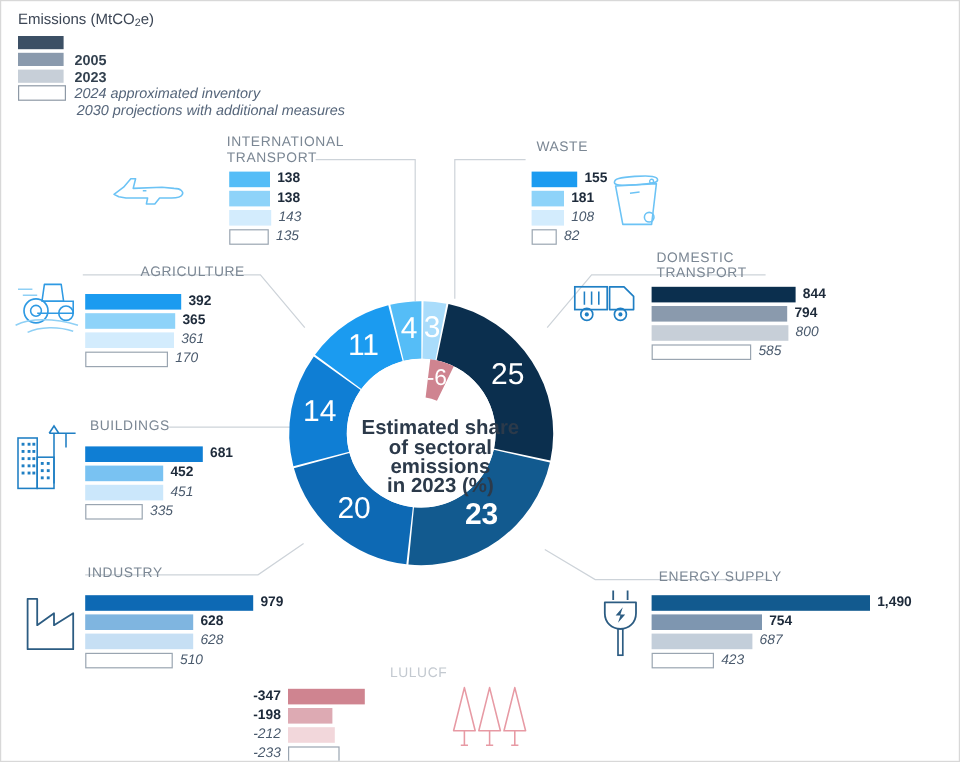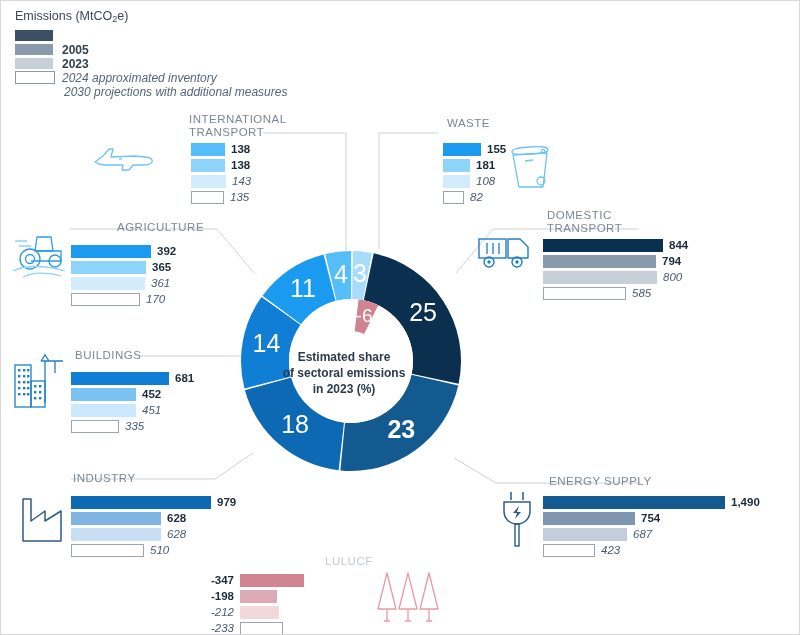--- a/index.html
+++ b/index.html
@@ -22,21 +22,21 @@
   .bars{position:absolute;}
   .barrow{display:flex;align-items:center;height:14px;margin-bottom:2px;}
   .barrow.r{justify-content:flex-end;flex-direction:row-reverse;}
   .bar{height:13px;flex:none;}
   .bar.open{background:#fff;border:1px solid #9aa5b1;box-sizing:border-box;}
   .bval{font-size:11.5px;color:#1d2a3a;margin-left:6px;white-space:nowrap;}
   .barrow.r .bval{margin-left:0;margin-right:6px;}
   .bval.b{font-weight:bold;}
   .bval.i{font-style:italic;color:#4a5a6d;}
   .dlabel{position:absolute;color:#fff;font-size:25px;font-weight:400;line-height:1;}
-  #center-text{position:absolute;left:261px;top:348px;width:164px;text-align:center;font-size:12px;
+  #center-text{position:absolute;left:284px;top:348px;width:164px;text-align:center;font-size:17px;
                 color:#2c3a4a;line-height:16px;font-weight:bold;}
   #neg-label{position:absolute;color:#fff;font-size:19px;}
   .leadsvg{position:absolute;overflow:visible;}
 
   .icon{position:absolute;}
 </style>
 </head>
 <body>
 
 <div id="canvas">
@@ -103,21 +103,21 @@
   <div id="center-text">
     <div>Estimated share</div>
     <div>of sectoral emissions</div>
     <div>in 2023 (%)</div>
   </div>
 
   <div id="donut-labels">
       <div class="dlabel" style="left: 344.996px; top: 260.472px; width: 28px; text-align: center;">3</div>
       <div class="dlabel" style="left: 403.055px; top: 299.052px; width: 38px; text-align: center;">25</div>
       <div class="dlabel" style="left: 381.323px; top: 415.74px; width: 38px; text-align: center; font-weight: bold;">23</div>
-      <div class="dlabel" style="left: 275.09px; top: 411.346px; width: 38px; text-align: center;">18</div>
+      <div class="dlabel" style="left: 275.09px; top: 411.346px; width: 38px; text-align: center;">20</div>
       <div class="dlabel" style="left: 246.454px; top: 330.254px; width: 38px; text-align: center;">14</div>
       <div class="dlabel" style="left: 282.915px; top: 274.699px; width: 38px; text-align: center;">11</div>
       <div class="dlabel" style="left: 325.932px; top: 260.591px; width: 28px; text-align: center;">4</div>
     </div>
   <div id="neg-label" style="left: 350.065px; top: 303.894px; width: 26px; text-align: center;">-6</div>
 
   <div class="sector-title" style="left:188px;top:112px;">INTERNATIONAL
 TRANSPORT</div>
   <div class="bars" style="left:190px;top:141px;">
       <div class="barrow">

